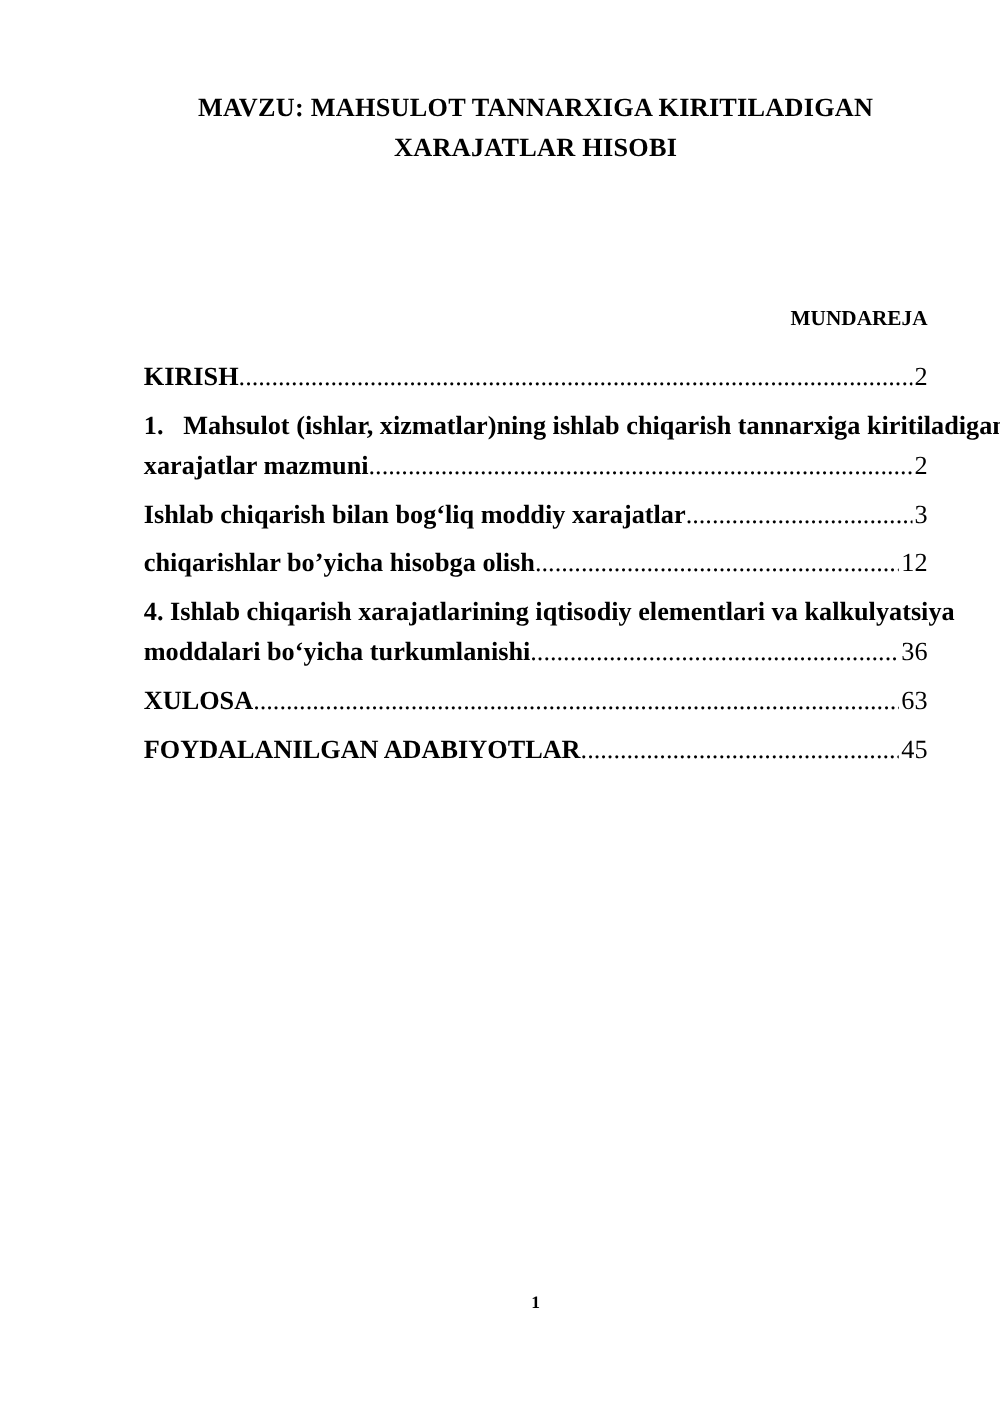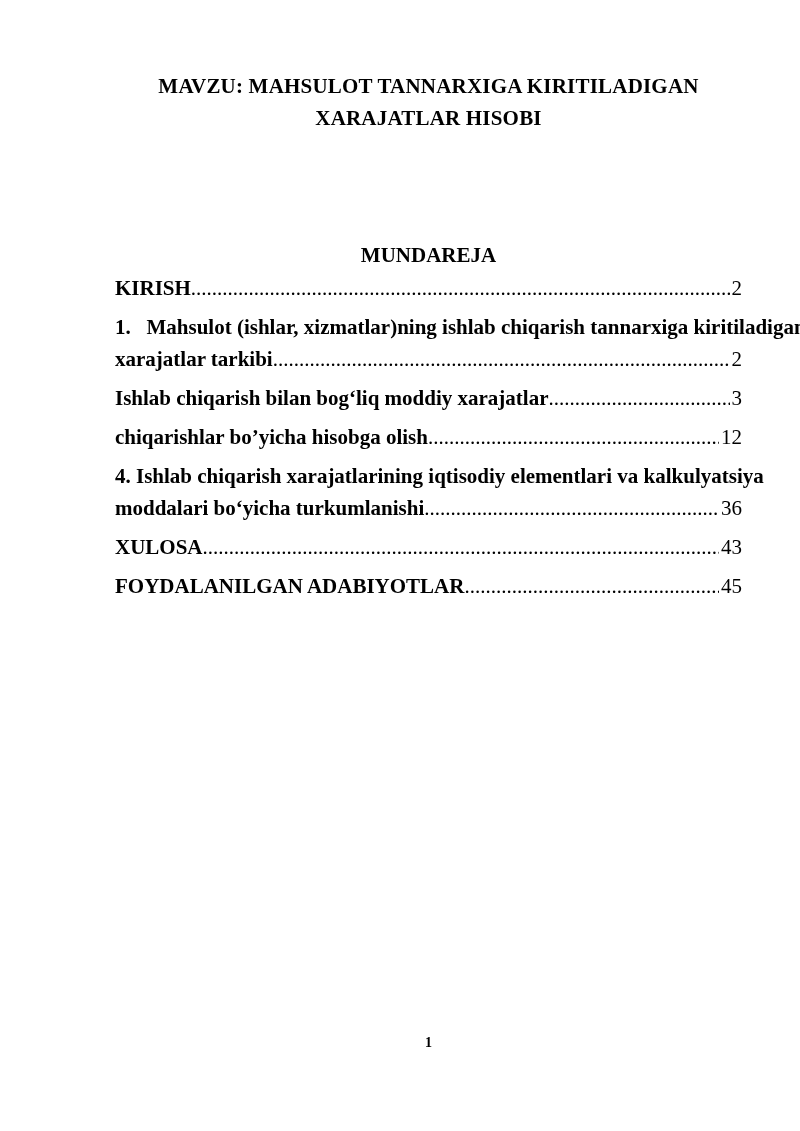--- a/index.html
+++ b/index.html
@@ -24,26 +24,26 @@
     width: 627px;
   }
   .doc-title {
     font-size: 21px;
     font-weight: bold;
     line-height: 32px;
     text-align: center;
     letter-spacing: 0.2px;
   }
   .toc-heading {
-    font-size: 21px;
+    font-size: 17px;
     font-weight: bold;
     line-height: 32px;
-    text-align: center;
+    text-align: right;
     margin-top: 105px;
-    margin-bottom: 1px;
+    margin-bottom: 14px;
   }
   .toc-entry {
     font-size: 21px;
     line-height: 32px;
     margin-bottom: 7px;
   }
   .toc-pre {
     font-weight: bold;
     white-space: nowrap;
   }
@@ -100,21 +100,21 @@
       <div class="toc-lastline">
         <span class="toc-label">KIRISH</span>
         <span class="toc-dots"></span>
         <span class="toc-page">2</span>
       </div>
     </div>
 
     <div class="toc-entry">
       <div class="toc-pre">1.&nbsp;&nbsp; Mahsulot (ishlar, xizmatlar)ning ishlab chiqarish tannarxiga kiritiladigan</div>
       <div class="toc-lastline">
-        <span class="toc-label">xarajatlar tarkibi</span>
+        <span class="toc-label">xarajatlar mazmuni</span>
         <span class="toc-dots"></span>
         <span class="toc-page">2</span>
       </div>
     </div>
 
     <div class="toc-entry">
 
       <div class="toc-lastline">
         <span class="toc-label">Ishlab chiqarish bilan bog‘liq moddiy xarajatlar</span>
         <span class="toc-dots"></span>
@@ -138,21 +138,21 @@
         <span class="toc-dots"></span>
         <span class="toc-page">36</span>
       </div>
     </div>
 
     <div class="toc-entry">
 
       <div class="toc-lastline">
         <span class="toc-label">XULOSA</span>
         <span class="toc-dots"></span>
-        <span class="toc-page">43</span>
+        <span class="toc-page">63</span>
       </div>
     </div>
 
     <div class="toc-entry">
 
       <div class="toc-lastline">
         <span class="toc-label">FOYDALANILGAN ADABIYOTLAR</span>
         <span class="toc-dots"></span>
         <span class="toc-page">45</span>
       </div>

